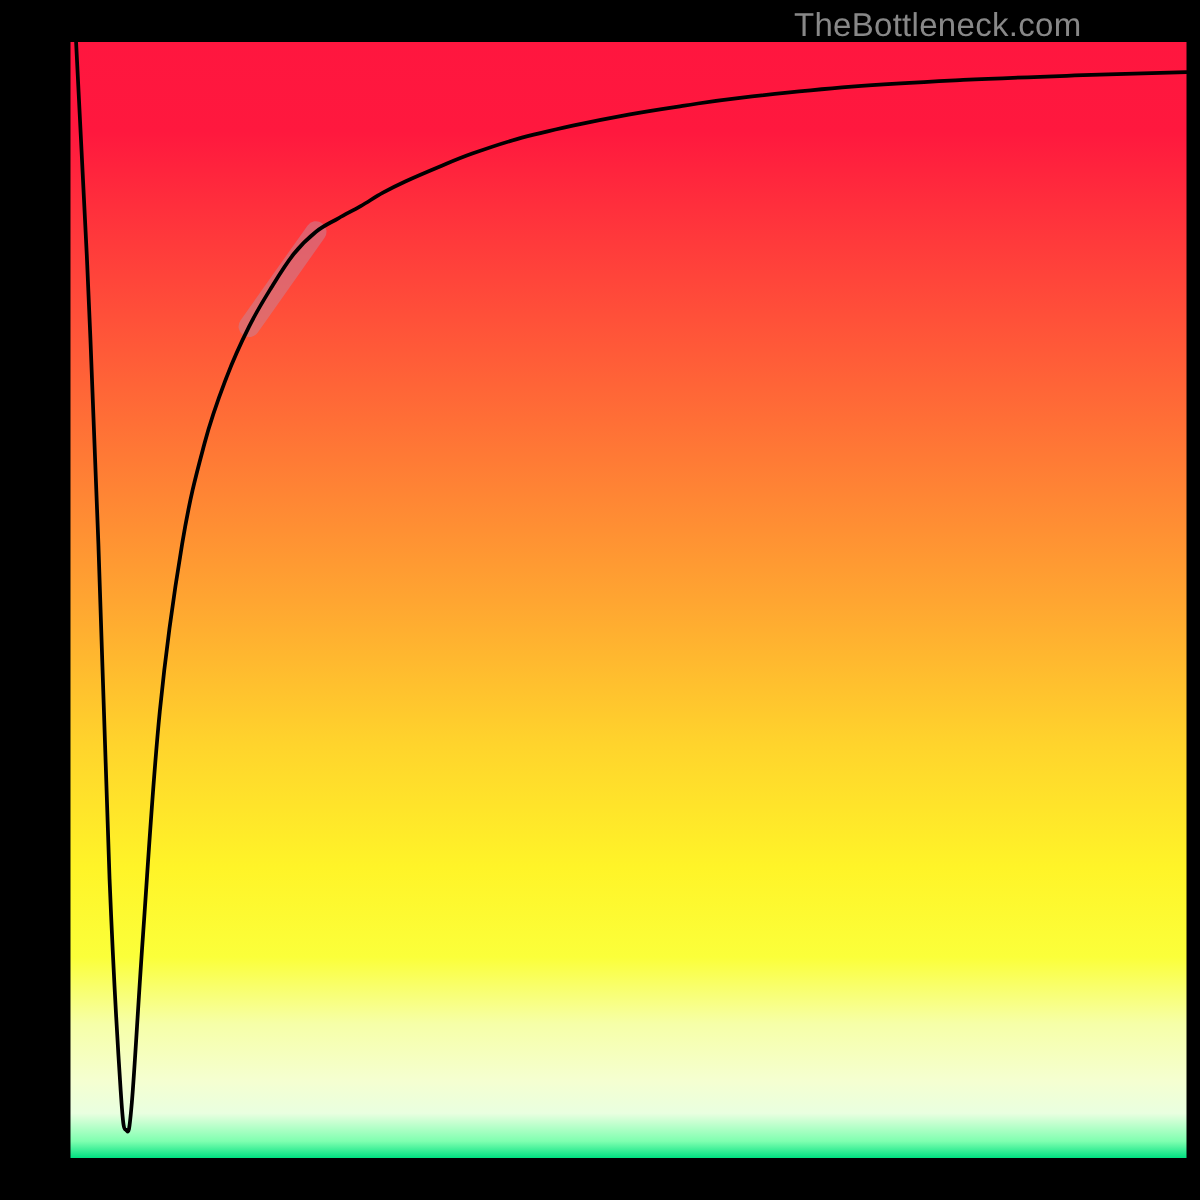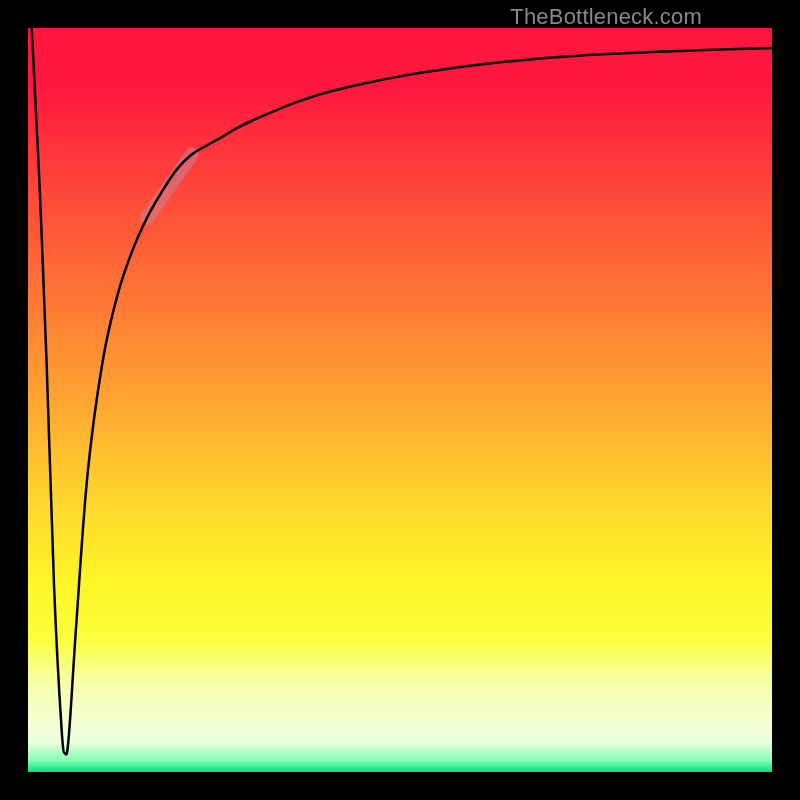--- a/index.html
+++ b/index.html
@@ -8,20 +8,21 @@
     width: 800px;
     height: 800px;
     background: #000;
     font-family: Arial, Helvetica, sans-serif;
     overflow: hidden;
   }
   .stage {
     position: relative;
     width: 712px;
     height: 800px;
+    margin-left: 19px;
   }
   .plot-bg {
     position: absolute;
     left: 28px;
     top: 28px;
     width: 744px;
     height: 744px;
     background: linear-gradient(
       to bottom,
       #ff163f 0%,

